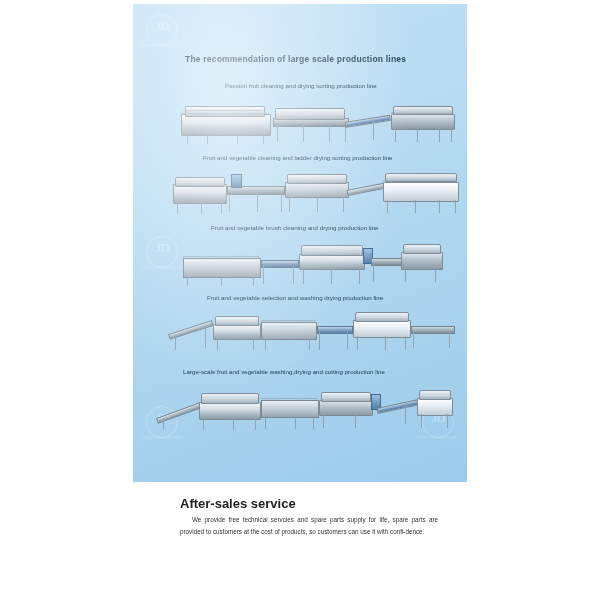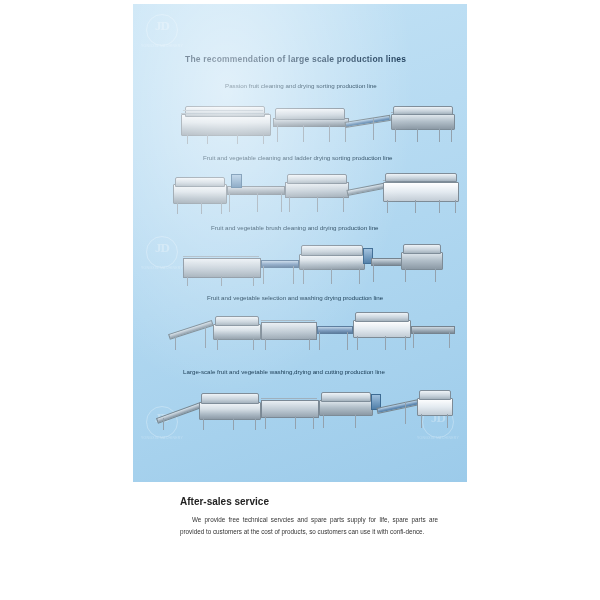--- a/index.html
+++ b/index.html
@@ -100,21 +100,21 @@
   .ctrl{
     position:absolute;
     background:linear-gradient(180deg,#d9e3ea 0%,#a9b7c2 100%);
     border:.4px solid #7b8995;
   }
   .ctrl.blue{background:linear-gradient(180deg,#9ec0de 0%,#4f7ea8 100%);border-color:#3d6b93;}
 
   
   .as-title{
     position:absolute;left:180px;top:496px;
-    font-size:10px;font-weight:bold;color:#222;
+    font-size:13px;font-weight:bold;color:#222;
   }
   .as-body{
     position:absolute;left:180px;top:514px;width:258px;
     font-size:6.3px;color:#333;line-height:1.95;text-align:justify;
   }
   .as-body p{margin:0;text-indent:12px;}
 </style>
 </head>
 <body>
 

